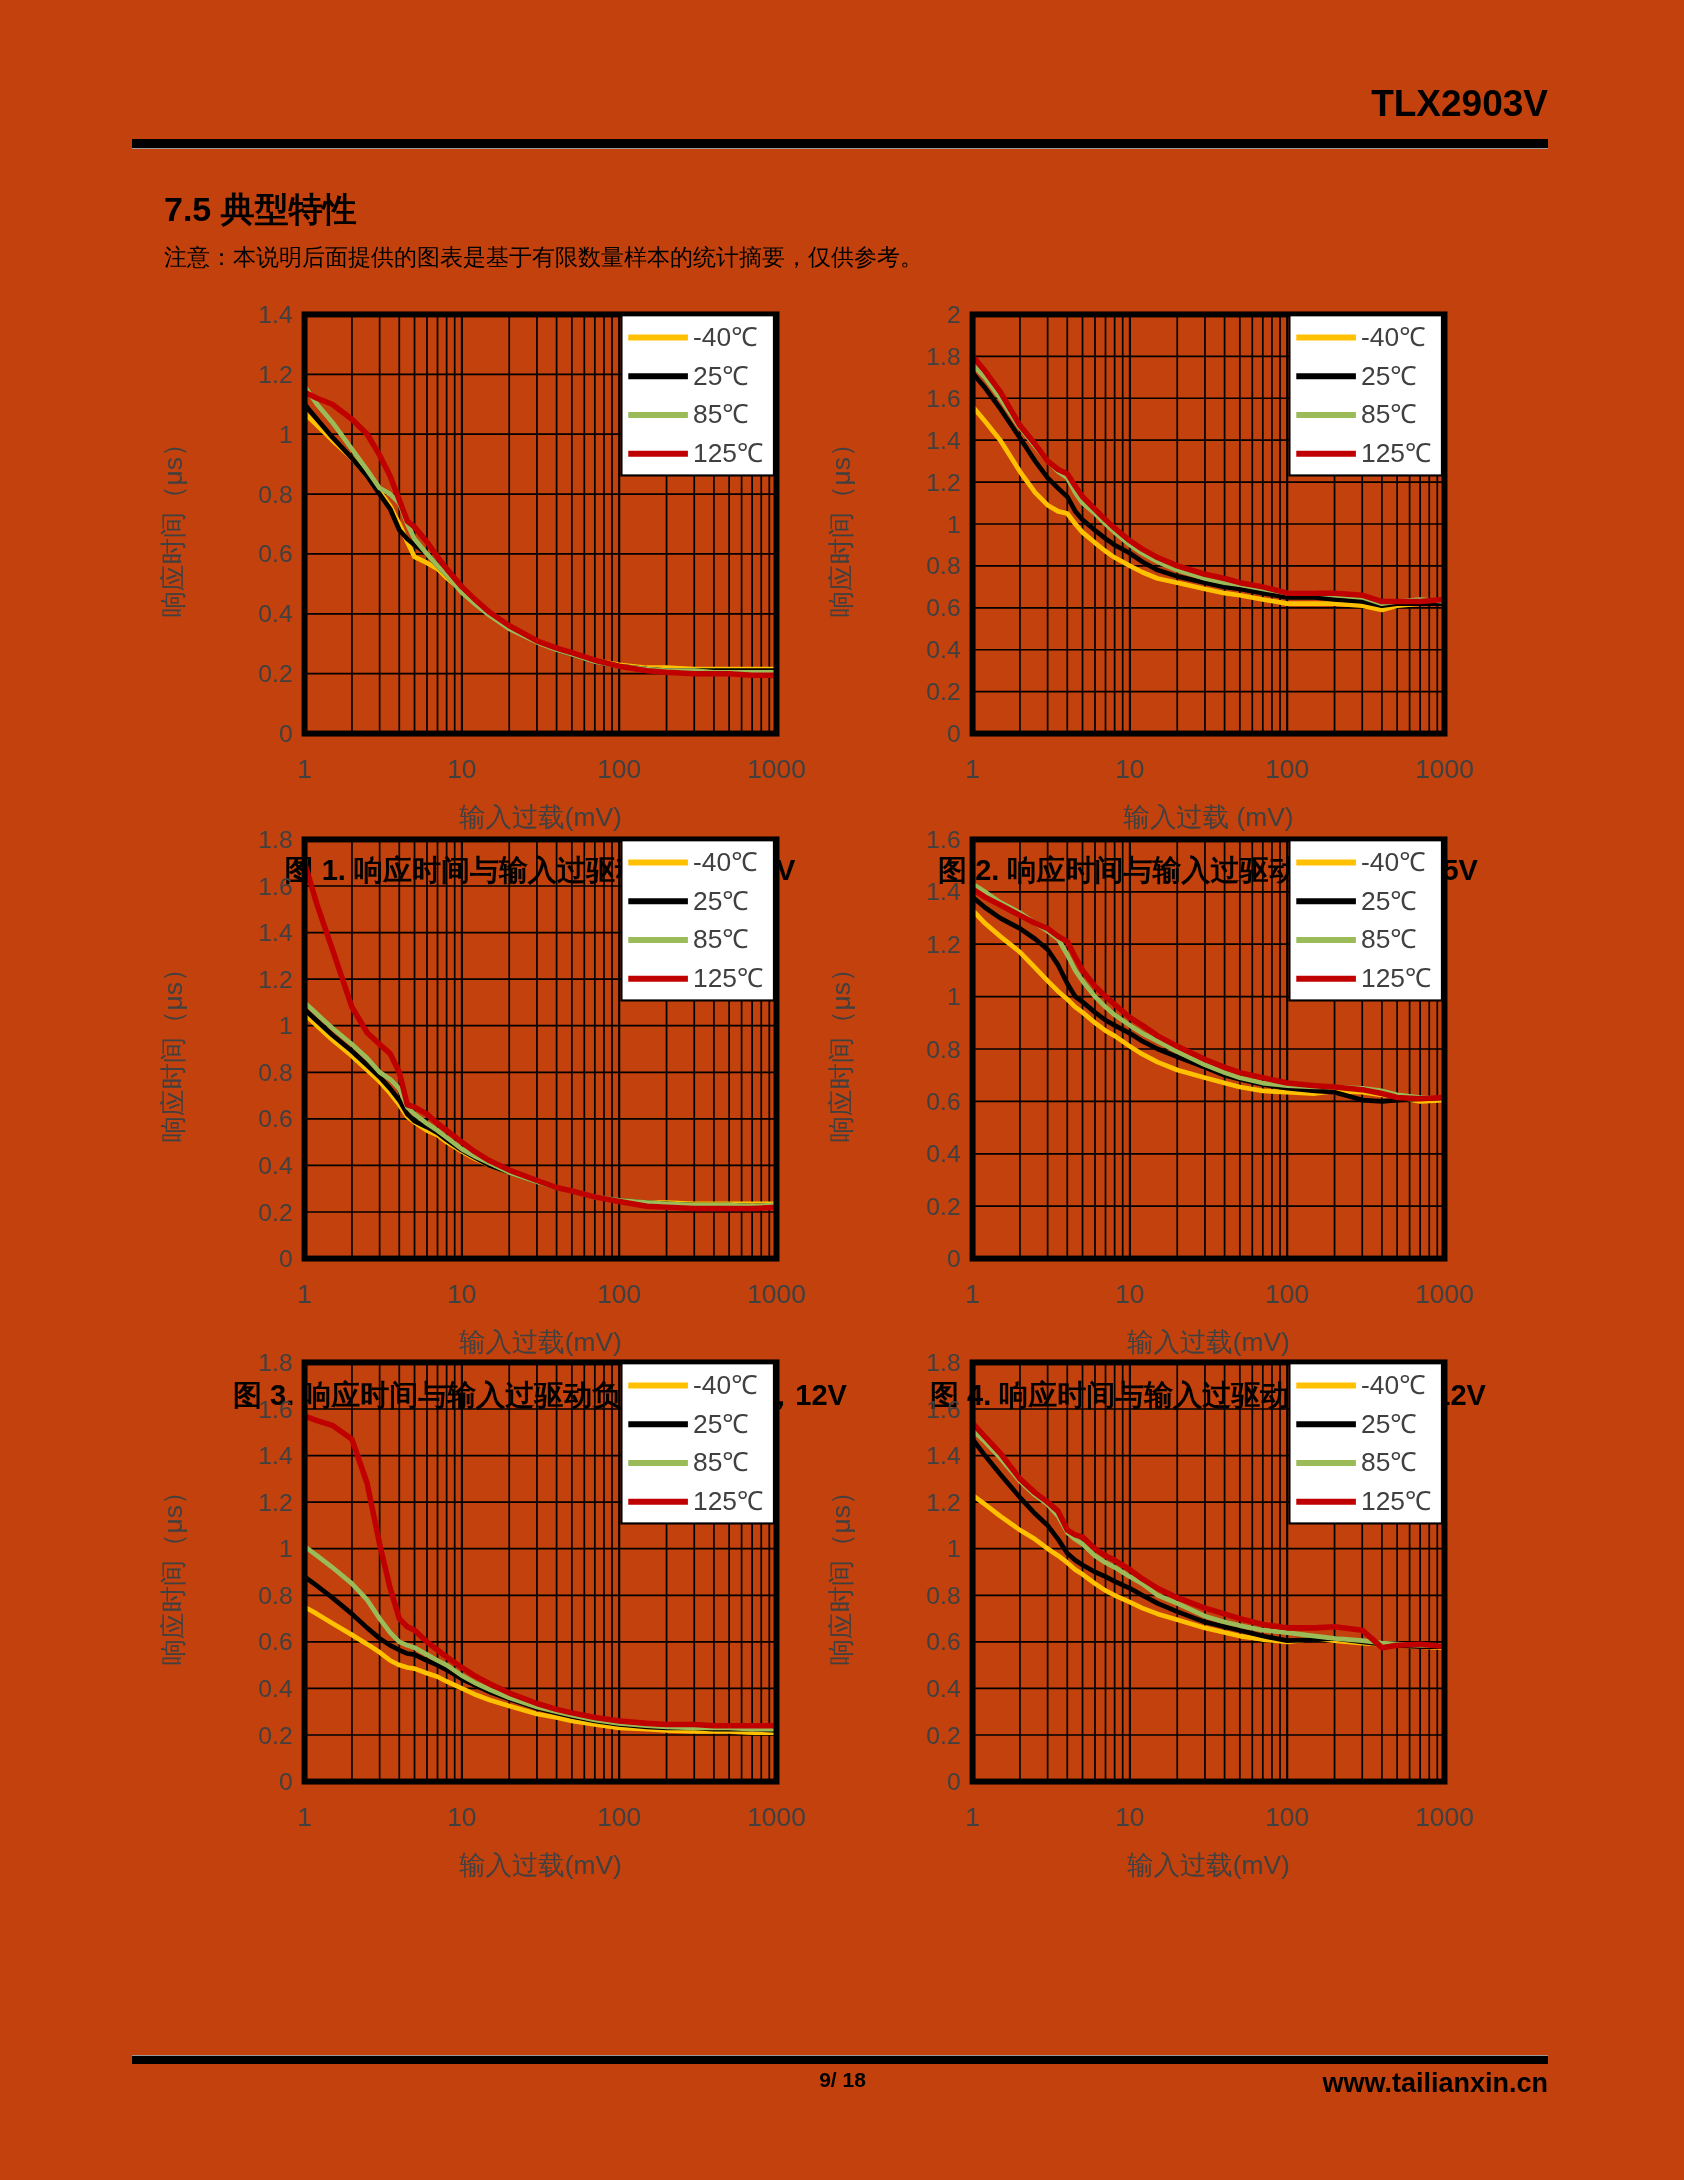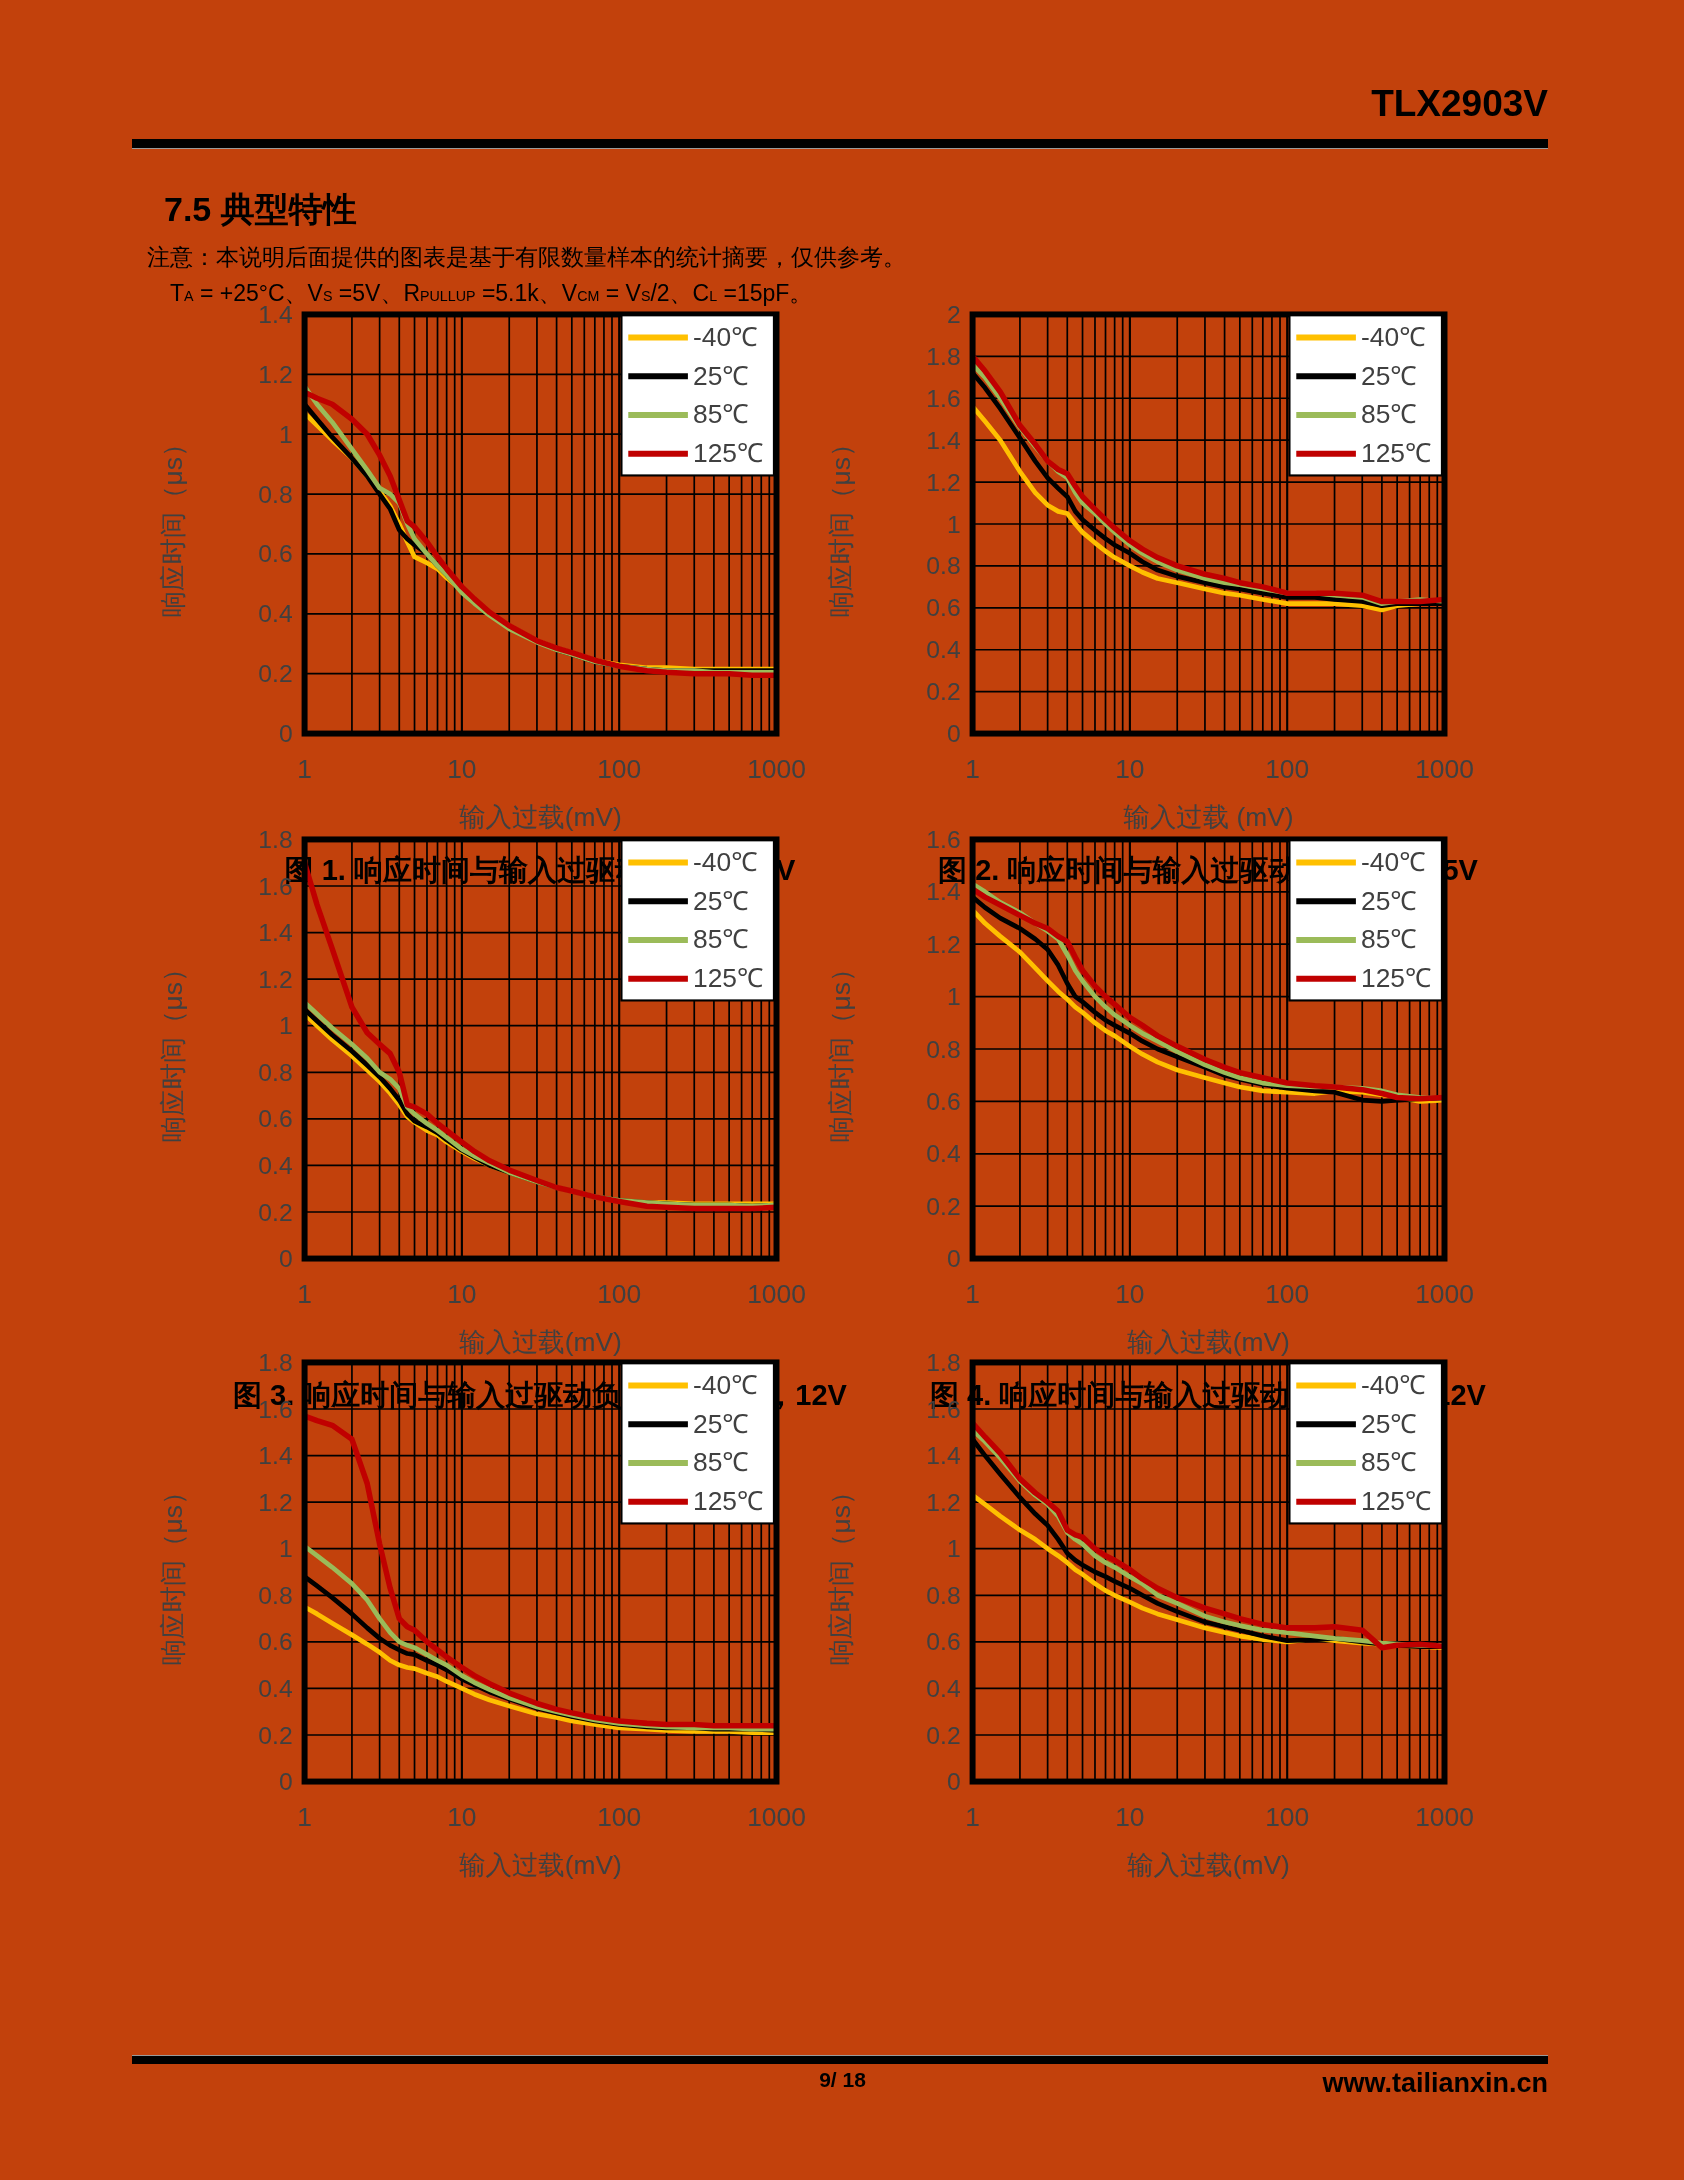--- a/index.html
+++ b/index.html
@@ -2,21 +2,21 @@
 <html style="font-size:13.6px"><head>
 <meta charset="utf-8">
 <style>
   html,body{margin:0;padding:0;background:#ffffff;}
   body{font-family:"Liberation Sans", sans-serif; color:#000;}
   #page{position:relative;width:1685px;height:2181px;background:#c2410c;overflow:hidden;}
   .abs{position:absolute;}
   .brand{top:83px;right:137px;font-size:37px;font-weight:bold;letter-spacing:0px;}
   .hrule{top:139px;left:132px;width:1416px;height:8.5px;background:#000;border-bottom:1.7px solid #9a9a9a;}
   .sec-title{top:187px;left:164px;font-size:34px;font-weight:bold;}
-  .note{top:242px;left:147px;font-size:23px;}
+  .note{top:242px;left:164px;font-size:23px;}
   .conds{top:278px;left:170px;font-size:23px;}
   .conds .scap{font-size:0.62em;}
   .figure{position:absolute;width:673px;height:605px;}
   .figure svg{position:absolute;top:0;left:0;width:673px;height:552px;}
   .caption{position:absolute;top:557px;left:399px;transform:translateX(-50%);
            white-space:nowrap;font-size:29px;font-weight:bold;color:#000;text-align:center;}
   svg text{font-family:"Liberation Sans", sans-serif;}
   .frule{top:2055px;left:132px;width:1416px;height:7.7px;background:#000;border-top:1.7px solid #9a9a9a;}
   .pageno{top:2068px;left:0;width:1685px;text-align:center;font-size:21px;font-weight:bold;}
   .site{top:2068px;right:137px;font-size:27px;font-weight:bold;margin-left:40px;}
@@ -24,21 +24,20 @@
 </head>
 <body>
 
 <div id="page">
 
   <div class="abs brand">TLX2903V</div>
   <div class="abs hrule"></div>
 
   <div class="abs sec-title">7.5 典型特性</div>
   <div class="abs note">注意：本说明后面提供的图表是基于有限数量样本的统计摘要，仅供参考。</div>
-  <div class="abs conds"><span>T</span><span class="scap">A</span><span> = +25°C、V</span><span class="scap">S</span><span> =5V、R</span><span class="scap">PULLUP</span><span> =5.1k、V</span><span class="scap">CM</span><span> = V</span><span class="scap">S</span><span>/2、C</span><span class="scap">L</span><span> =15pF。</span></div>
 
   <div class="figure" style="left:141px;top:294px;">
     <svg viewBox="0 0 790 648">
         <defs>
           <clipPath id="clip0">
             <rect x="192" y="24" width="554" height="492"></rect>
           </clipPath>
         </defs>
         <g>
           <line x1="247.59020586594852" y1="24" x2="247.59020586594852" y2="516" stroke="#000" stroke-width="2"></line>

